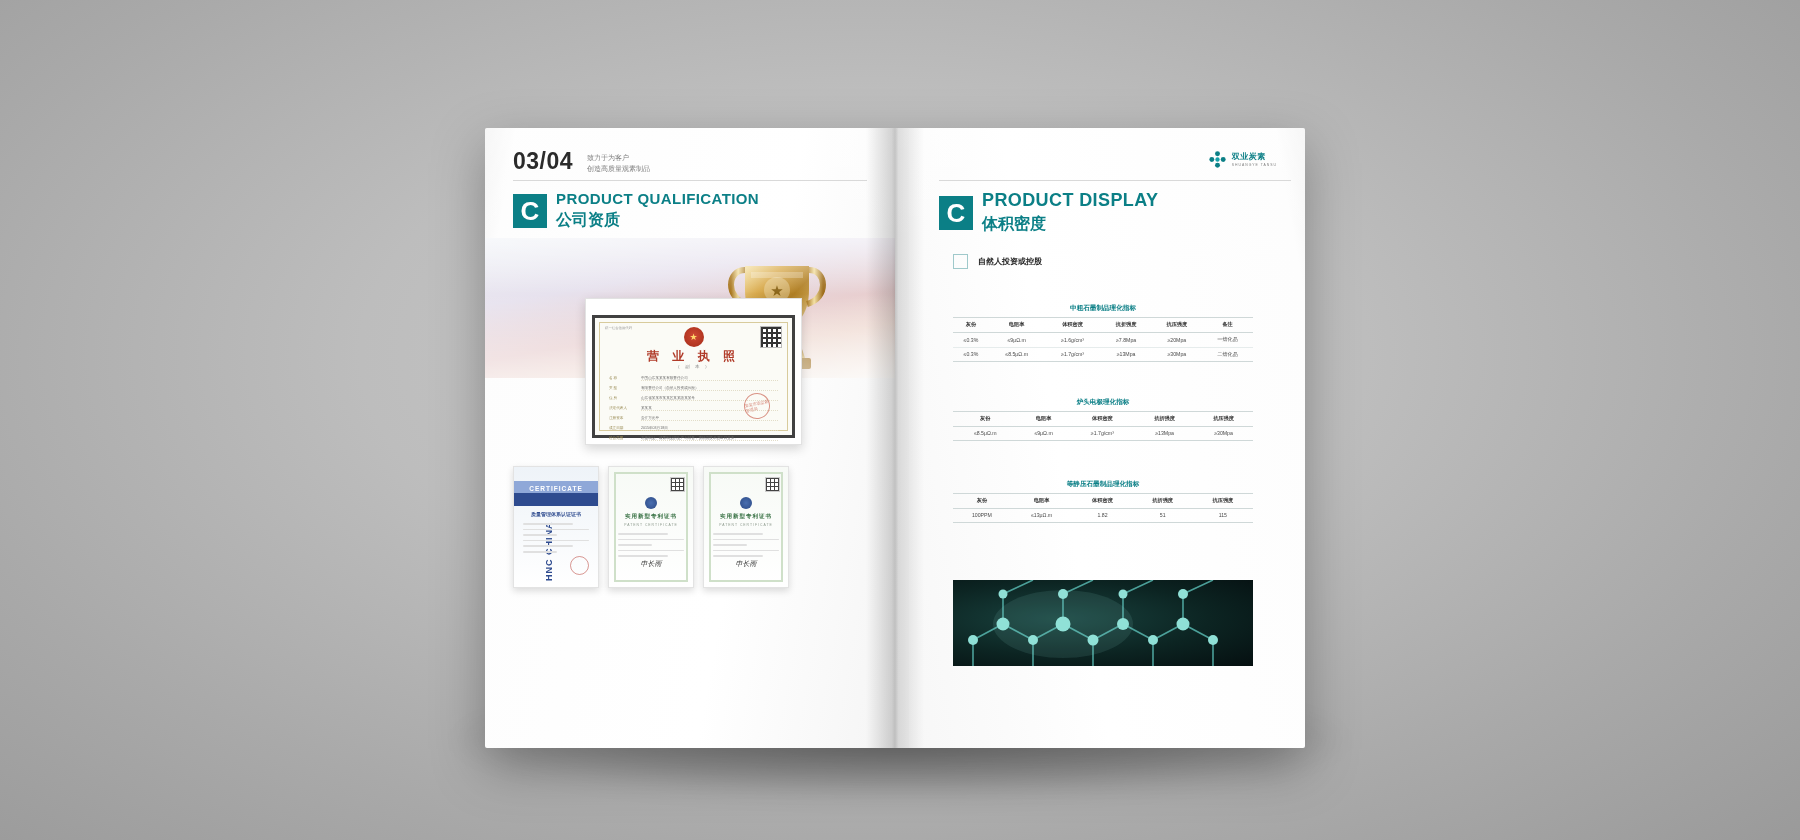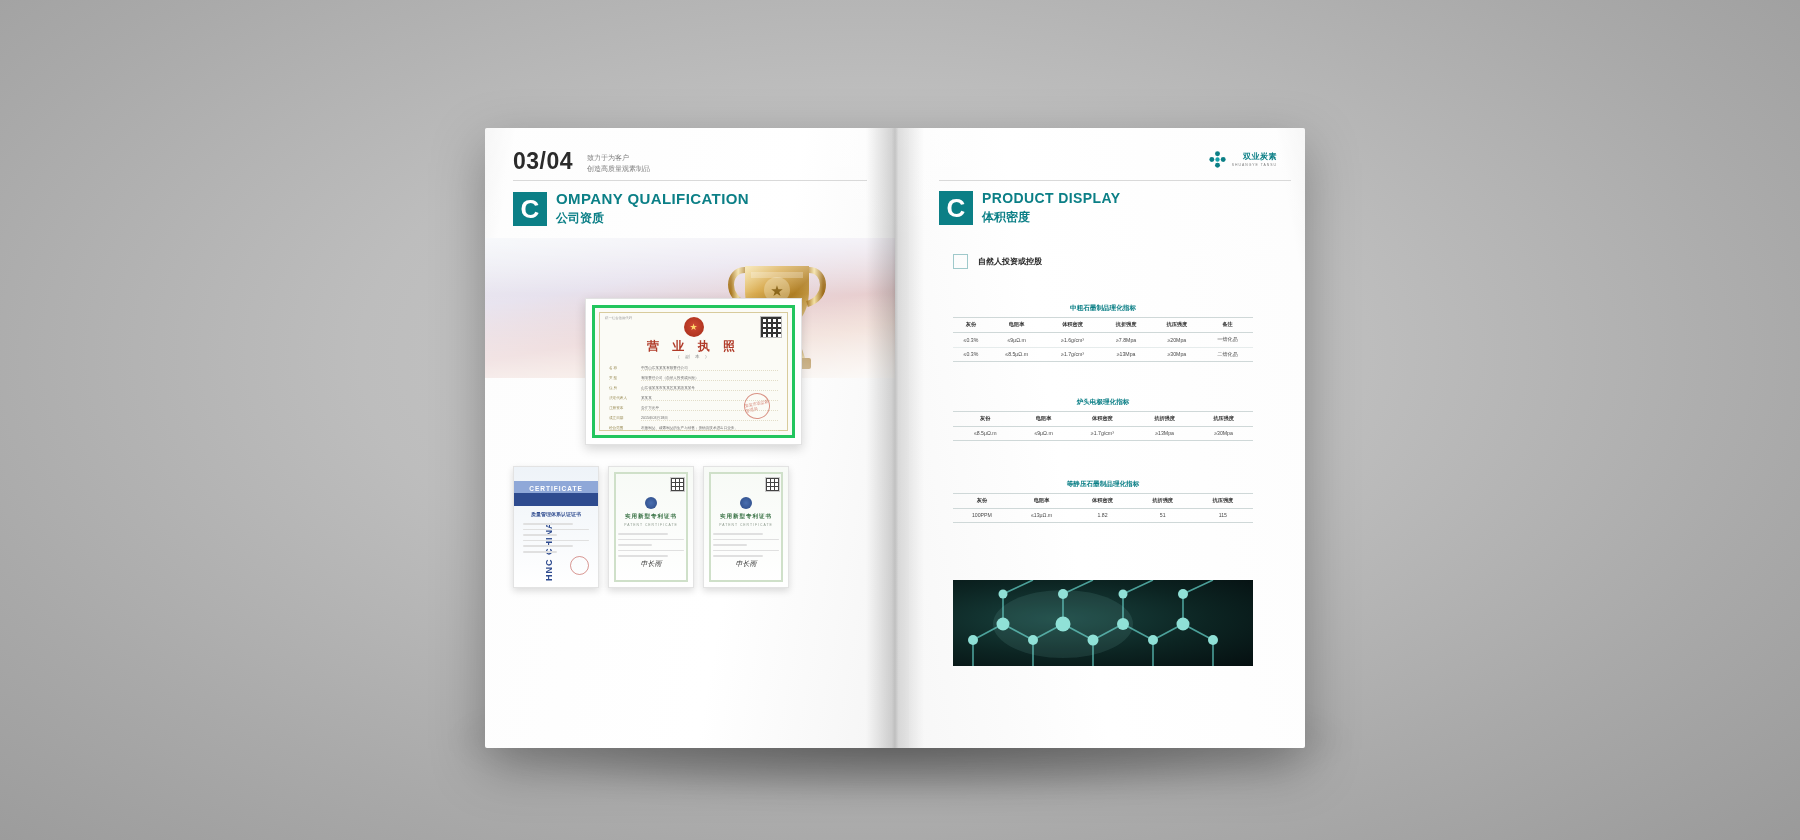--- a/index.html
+++ b/index.html
@@ -43,37 +43,37 @@
   }
   .folio-row{position:absolute;left:28px;top:22px;display:flex;align-items:flex-start;gap:14px;}
   .folio{font-size:23px;font-weight:700;color:#2b2b2b;letter-spacing:.5px;line-height:1;}
   .folio-sub{font-size:7px;color:#7d7d7d;line-height:1.5;padding-top:3px;}
   .rule{position:absolute;left:28px;top:52px;width:354px;height:1px;background:#d9d9d9;}
 
   .sect{position:absolute;left:28px;top:62px;display:flex;align-items:center;gap:9px;}
   .cbox{width:34px;height:34px;background:#0b7f86;color:#fff;font-size:26px;font-weight:700;
         display:flex;align-items:center;justify-content:center;line-height:1;font-family:"Liberation Sans",sans-serif;}
   .sect-t1{font-size:15px;letter-spacing:.4px;color:#0b7f86;font-weight:600;}
-  .sect-t2{font-size:12px;color:#0b7f86;font-weight:700;margin-top:3px;}
+  .sect-t2{font-size:16px;color:#0b7f86;font-weight:700;margin-top:3px;}
 
   
   .hero{
     position:absolute;left:0;top:110px;width:410px;height:140px;
     background:linear-gradient(170deg,#eef1f6 0%,#e7e2ee 32%,#e8cfd0 58%,#f0dcd4 74%,#f7f3ee 100%);
   }
   .hero:after{content:"";position:absolute;inset:0;
     background:linear-gradient(180deg,rgba(255,255,255,.55),rgba(255,255,255,0) 40%,rgba(255,255,255,.55));}
   .trophy{position:absolute;left:232px;top:8px;width:120px;height:135px;}
 
   
   .licence{
     position:absolute;left:100px;top:170px;width:215px;height:145px;background:#fff;
     border:1px solid #e2e2e2;box-shadow:0 4px 10px rgba(0,0,0,.16);
   }
-  .licence-in{position:absolute;inset:6px;border:3px solid #22c55e;background:#fbfbf6;}
+  .licence-in{position:absolute;inset:6px;border:3px solid #404040;background:#fbfbf6;margin-top:10px;}
   .licence-in:before{content:"";position:absolute;inset:4px;border:1px solid #d8cb9c;}
   .lic-title{position:absolute;left:0;right:0;top:30px;text-align:center;font-size:12px;font-weight:700;color:#b03a28;letter-spacing:5px;}
   .lic-sub{position:absolute;left:0;right:0;top:46px;text-align:center;font-size:4.5px;color:#8a8a8a;letter-spacing:2px;}
   .emblem{position:absolute;left:50%;top:9px;transform:translateX(-50%);width:20px;height:20px;border-radius:50%;
     background:radial-gradient(circle at 50% 45%,#d04a34,#a32b18);}
   .emblem:after{content:"★";position:absolute;left:50%;top:50%;transform:translate(-50%,-55%);color:#ffd76a;font-size:9px;}
   .lic-topline{position:absolute;left:10px;top:8px;font-size:3.4px;color:#999;}
   .qr{position:absolute;right:10px;top:8px;width:20px;height:20px;
     background:
       linear-gradient(90deg,#333 2px,transparent 2px) 0 0/5px 5px,
@@ -105,21 +105,21 @@
   .cert .stamp{position:absolute;right:9px;bottom:12px;width:17px;height:17px;border-radius:50%;border:1px solid rgba(180,50,40,.5);}
   .cert.g{background:linear-gradient(180deg,#f7faf6,#ffffff);}
   .cert.g .inner{position:absolute;inset:5px;border:2px solid #cfe0c9;}
   .cert.g .ghead{position:absolute;left:0;right:0;top:12px;text-align:center;font-size:5.5px;color:#2f6b3c;font-weight:700;letter-spacing:1px;}
   .cert.g .gsub{position:absolute;left:0;right:0;top:22px;text-align:center;font-size:3.4px;color:#8d9a8d;letter-spacing:1px;}
   .cert.g .glogo{position:absolute;left:50%;top:30px;transform:translateX(-50%);width:12px;height:12px;border-radius:50%;
     background:radial-gradient(circle,#4a6fb0,#2c4a86);}
   .cert.g .sig{position:absolute;left:0;right:0;bottom:18px;text-align:center;font-size:7px;color:#333;font-style:italic;}
   .cert.g .qr2{position:absolute;right:8px;top:10px;width:13px;height:13px;
     background:linear-gradient(90deg,#444 1.5px,transparent 1.5px) 0 0/4px 4px,linear-gradient(#444 1.5px,transparent 1.5px) 0 0/4px 4px,#fff;border:1px solid #ccc;}
-  .logo{position:absolute;right:28px;top:22px;display:flex;align-items:center;gap:5px;text-align:right;}
+  .logo{position:absolute;right:28px;top:22px;display:flex;align-items:center;gap:5px;}
   .logo-mark{width:19px;height:19px;position:relative;}
   .logo-txt .lt1{font-size:8px;font-weight:700;color:#0b7f86;letter-spacing:.5px;line-height:1;}
   .logo-txt .lt2{font-size:3.4px;color:#7d7d7d;letter-spacing:1px;margin-top:2px;}
   .r-rule{position:absolute;left:30px;top:52px;width:352px;height:1px;background:#d9d9d9;}
   .r-sect{position:absolute;left:30px;top:62px;display:flex;align-items:center;gap:9px;}
 
   .subhead{position:absolute;left:44px;top:126px;display:flex;align-items:center;gap:10px;}
   .sq{width:13px;height:13px;border:1px solid #9fc9cb;}
   .subhead span{font-size:8px;font-weight:700;color:#222;}
 
@@ -152,21 +152,21 @@
         <div class="folio-sub">
           <div>致力于为客户</div>
           <div>创造高质量观素制品</div>
         </div>
       </div>
       <div class="rule"></div>
 
       <div class="sect">
         <div class="cbox">C</div>
         <div>
-          <div class="sect-t1">OMPANY QUALIFICATION</div>
+          <div class="sect-t1">PRODUCT QUALIFICATION</div>
           <div class="sect-t2">公司资质</div>
         </div>
       </div>
 
       <div class="hero">
         <svg class="trophy" viewBox="0 0 120 135">
           <defs>
             <linearGradient id="gold" x1="0" y1="0" x2="1" y2="1">
               <stop offset="0%" stop-color="#f6e3a8"></stop>
                 <stop offset="30%" stop-color="#d9ab4e"></stop>
@@ -300,21 +300,21 @@
         <div class="logo-txt">
           <div class="lt1">双业炭素</div>
           <div class="lt2">SHUANGYE TANSU</div>
         </div>
       </div>
       <div class="r-rule"></div>
 
       <div class="r-sect">
         <div class="cbox">C</div>
         <div>
-          <div class="sect-t1" style="font-size:14px">PRODUCT DISPLAY</div>
+          <div class="sect-t1" style="font-size:18px">PRODUCT DISPLAY</div>
           <div class="sect-t2">体积密度</div>
         </div>
       </div>
 
       <div class="subhead">
         <span class="sq"></span>
         <span>自然人投资或控股</span>
       </div>
 
       <div class="tbl-wrap" style="top:176px">

